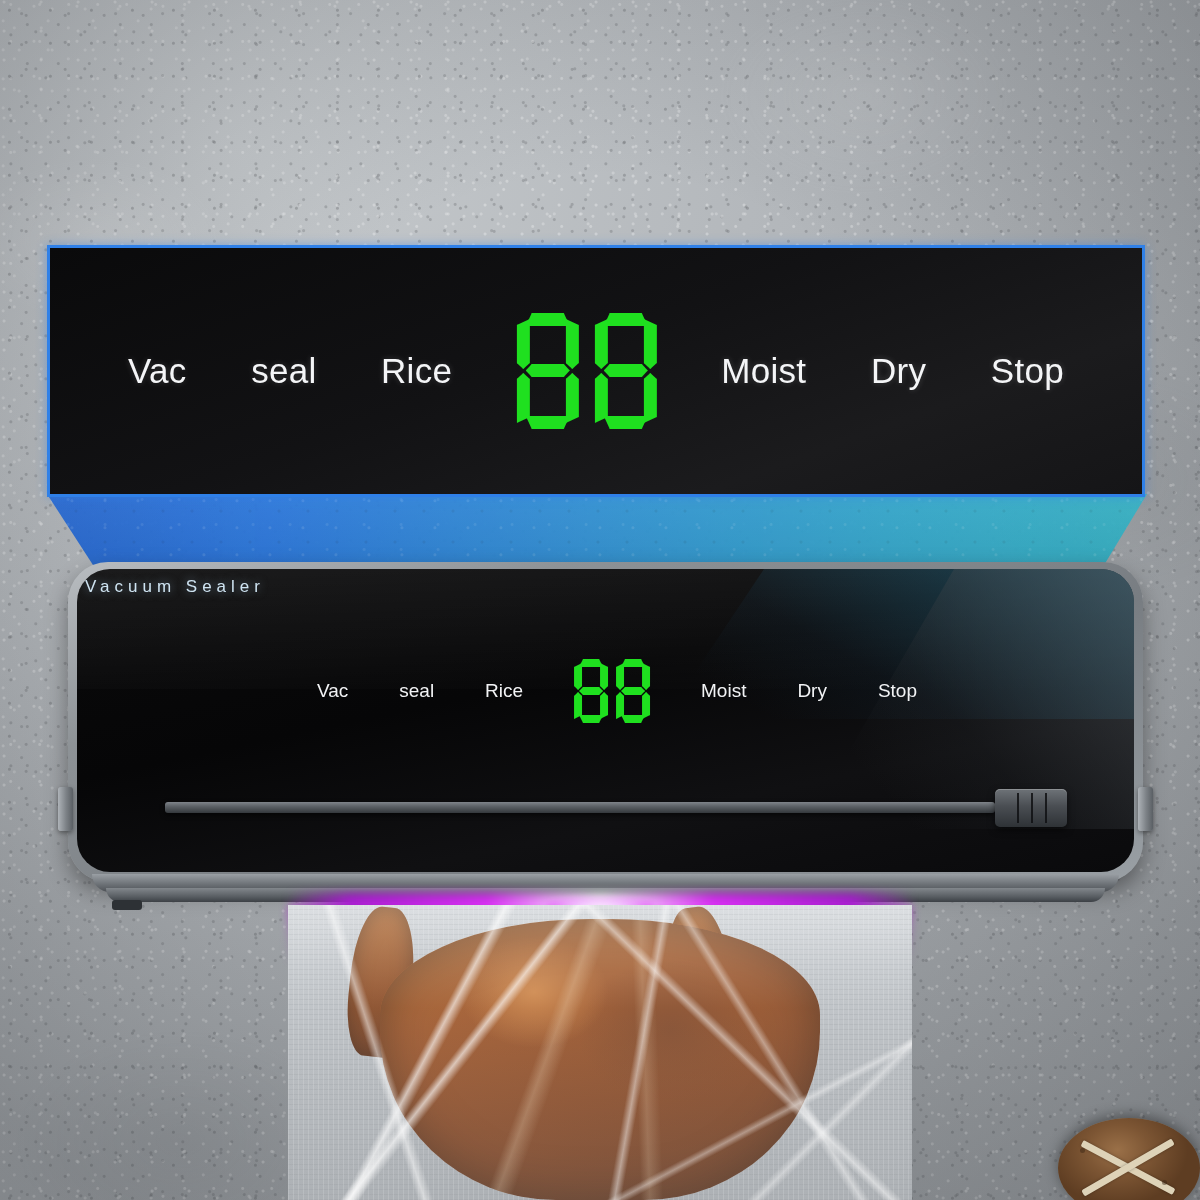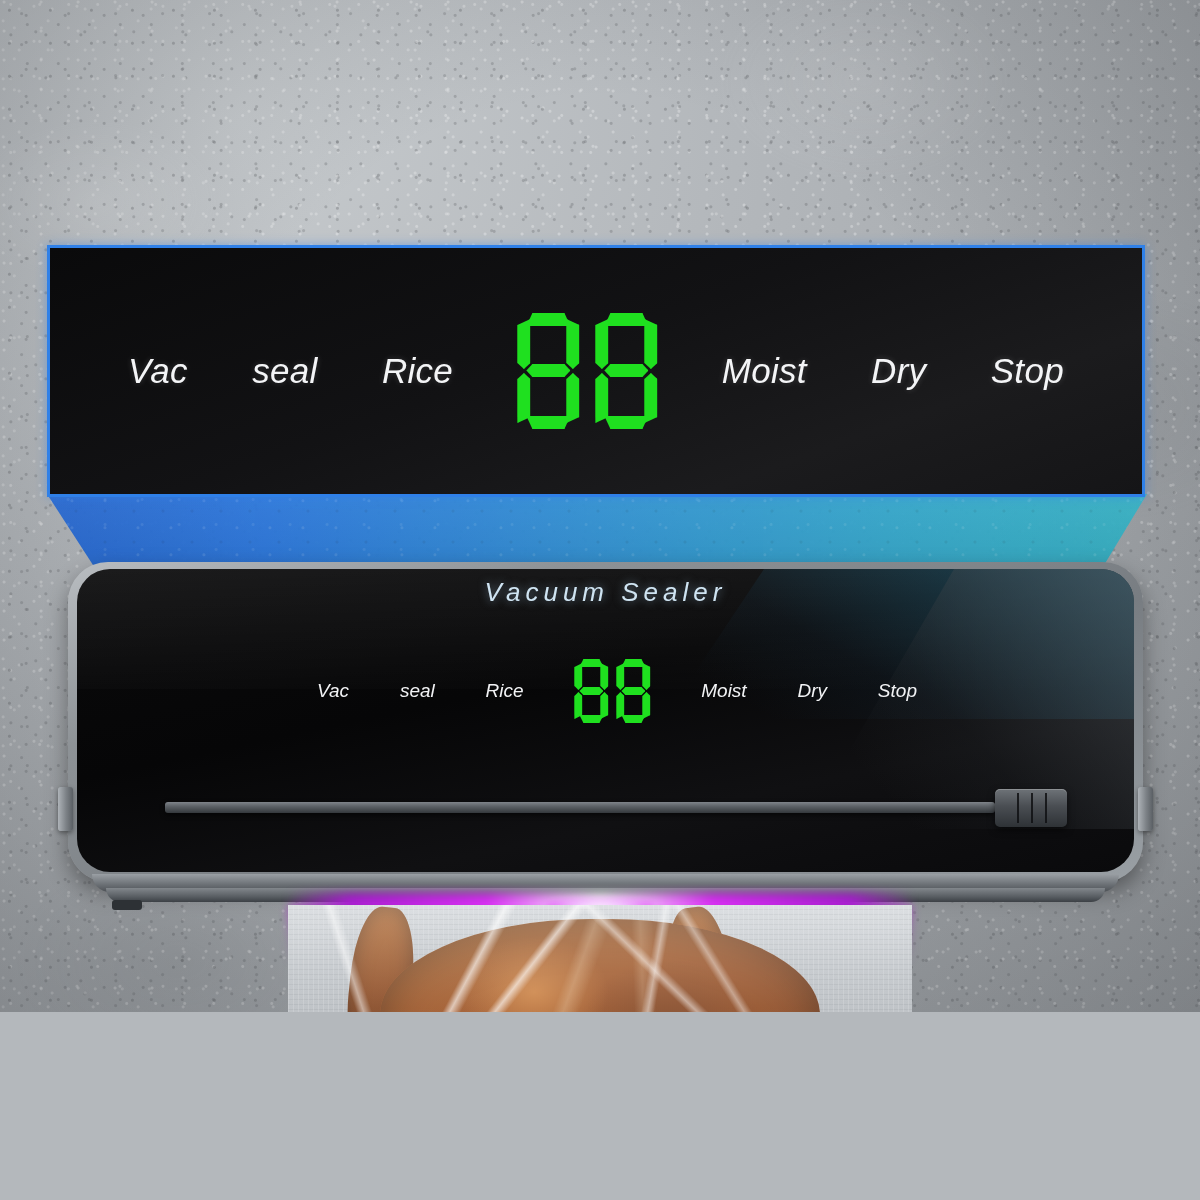--- a/index.html
+++ b/index.html
@@ -3,21 +3,21 @@
 <meta charset="utf-8">
 <style>
   html,body{margin:0;padding:0;}
   body{
     width:1200px;height:1200px;overflow:hidden;
     font-family:"Liberation Sans", sans-serif;
     background:#b4b8bc;
     position:relative;
   }
   
-  #stage{position:absolute;inset:0;width:1200px;height:1012px;overflow:hidden;font-style:italic;}
+  #stage{position:absolute;inset:0;width:1200px;height:1200px;overflow:hidden;}
   .bg{
     position:absolute;inset:0;
     background:
       radial-gradient(circle at 20% 12%, #c6cacd 0%, #b3b7bb 38%, #a4a8ac 70%, #999da1 100%);
   }
   .bg-speckle{
     position:absolute;inset:0;opacity:.55;
     background-image:
       radial-gradient(circle at 11% 7%, rgba(255,255,255,.55) 0 1px, transparent 2px),
       radial-gradient(circle at 23% 31%, rgba(60,62,66,.45) 0 1px, transparent 2px),
@@ -134,22 +134,22 @@
     position:absolute;right:0;top:0;width:470px;height:150px;
     background:linear-gradient(210deg, rgba(40,120,150,.55), rgba(25,60,85,.15) 60%, transparent 85%);
     clip-path:polygon(100px 0,470px 0,470px 150px,0 150px);
   }
   .facet-b{
     position:absolute;right:0;top:0;width:330px;height:260px;
     background:linear-gradient(230deg, rgba(86,92,98,.55), rgba(40,44,48,.25) 55%, transparent 80%);
     clip-path:polygon(150px 0,330px 0,330px 260px,0 260px);
   }
   .dev-title{
-    position:absolute;left:0;top:8px;width:100%;text-align:center;
-    color:#cfe4f2;font-size:26px;letter-spacing:5px;font-weight:500;
+    position:absolute;left:8px;top:8px;width:100%;
+    color:#cfe4f2;font-size:17px;letter-spacing:5px;font-weight:500;
     text-shadow:0 0 10px rgba(180,220,250,.5);
   }
   .dev-controls{
     position:absolute;left:240px;top:90px;width:600px;
     display:flex;align-items:center;justify-content:space-between;
   }
   .d-label{color:#f2f3f5;font-size:19px;white-space:nowrap;}
   .seal-bar{
     position:absolute;left:88px;top:233px;width:830px;height:11px;
     background:linear-gradient(180deg,#7f848a 0%, #5c6166 40%, #34383c 100%);

